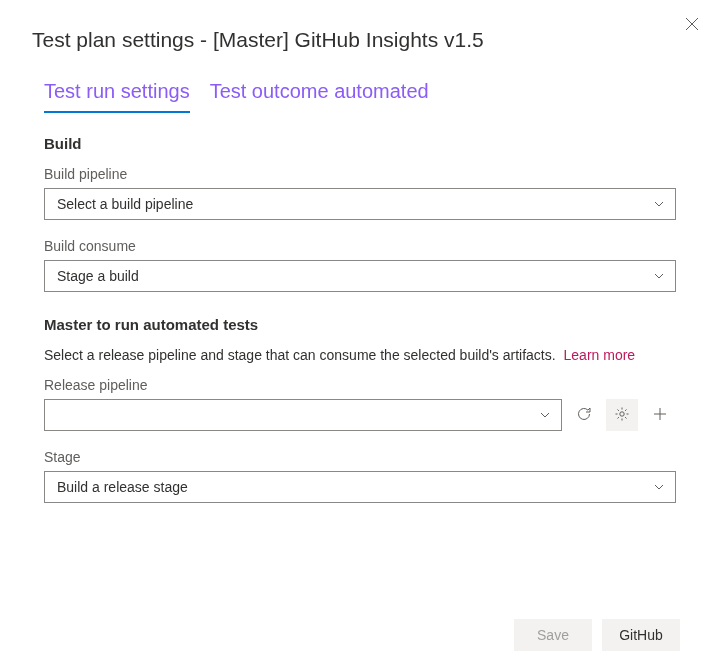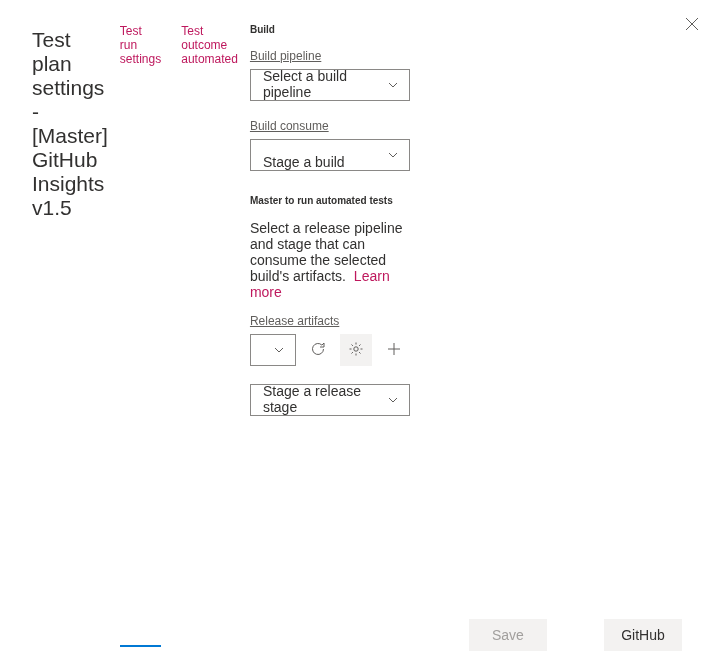--- a/index.html
+++ b/index.html
@@ -9,21 +9,21 @@
     color: #323130;
     background: #fff;
     width: 720px;
     height: 669px;
     position: relative;
   }
   .dialog {
     padding: 24px 32px 0 32px;
     height: 100%;
     display: flex;
-    flex-direction: row;
+    flex-direction: column;
   }
   .close-x {
     position: absolute;
     top: 16px;
     right: 20px;
     width: 16px;
     height: 16px;
     cursor: pointer;
     display: flex;
     align-items: center;
@@ -40,65 +40,64 @@
   .tabs {
     display: flex;
     gap: 20px;
     border-bottom: none;
     margin-bottom: 22px;
     padding-left: 12px;
   }
   .tab {
     padding: 0 0 8px 0;
     cursor: pointer;
-    font-size: 12px;
-    color: #be185d;
+    font-size: 20px;
+    color: #8b5cf6;
   }
   .tab.active {
     border-bottom: 2px solid #0078d4;
     font-weight: 400;
   }
   .content {
     padding-left: 12px;
     padding-right: 12px;
   }
   .section-heading {
     font-weight: 600;
-    font-size: 10px;
+    font-size: 15px;
     margin-bottom: 14px;
   }
   .section-desc {
     font-size: 14px;
     color: #323130;
     margin-bottom: 14px;
   }
   .section-desc a {
     color: #be185d;
     text-decoration: none;
     margin-left: 4px;
   }
   .field-label {
-    font-size: 12px;
+    font-size: 14px;
     color: #605e5c;
     margin-bottom: 6px;
-    text-decoration: underline;
   }
   .field-row {
     display: flex;
     align-items: center;
     gap: 6px;
     margin-bottom: 18px;
   }
   .dropdown {
     flex: 1;
     position: relative;
     border: 1px solid #8a8886;
     height: 32px;
     display: flex;
-    align-items: flex-end;
+    align-items: center;
     padding: 0 32px 0 12px;
     cursor: pointer;
     background: #fff;
     font-size: 14px;
     color: #323130;
   }
   .dropdown.full { width: 100%; }
   .chevron {
     position: absolute;
     right: 10px;
@@ -133,21 +132,20 @@
   }
   .btn {
     min-width: 78px;
     height: 32px;
     border: none;
     font-size: 14px;
     cursor: pointer;
     background: #f3f2f1;
     color: #323130;
     font-family: inherit;
-    margin-left: 47px;
   }
   .btn.disabled {
     color: #a19f9d;
     cursor: default;
   }
 </style>
 </head>
 <body>
 
 <div class="dialog">
@@ -196,21 +194,21 @@
       </div>
     </div>
 
     <div class="section-block">
       <div class="section-heading">Master to run automated tests</div>
       <div class="section-desc">
         <span>Select a release pipeline and stage that can consume the selected build's artifacts.</span>
         <a href="#">Learn more</a>
       </div>
 
-      <div class="field-label">Release artifacts</div>
+      <div class="field-label">Release pipeline</div>
       <div class="field-row">
         <div class="dropdown">
           <span class="chevron">
             <svg viewBox="0 0 12 12">
                 <polyline points="2,4 6,8 10,4"></polyline>
               </svg>
           </span>
         </div>
         <button class="icon-btn">
           <span>
@@ -230,23 +228,24 @@
         <button class="icon-btn">
           <span>
             <svg viewBox="0 0 16 16">
                 <line x1="8" y1="2" x2="8" y2="14"></line>
                 <line x1="2" y1="8" x2="14" y2="8"></line>
               </svg>
           </span>
         </button>
       </div>
 
+      <div class="field-label">Stage</div>
       <div class="field-row">
         <div class="dropdown full">
-          <span>Stage a release stage</span>
+          <span>Build a release stage</span>
           <span class="chevron">
             <svg viewBox="0 0 12 12">
                 <polyline points="2,4 6,8 10,4"></polyline>
               </svg>
           </span>
         </div>
       </div>
     </div>
 
   </div>

